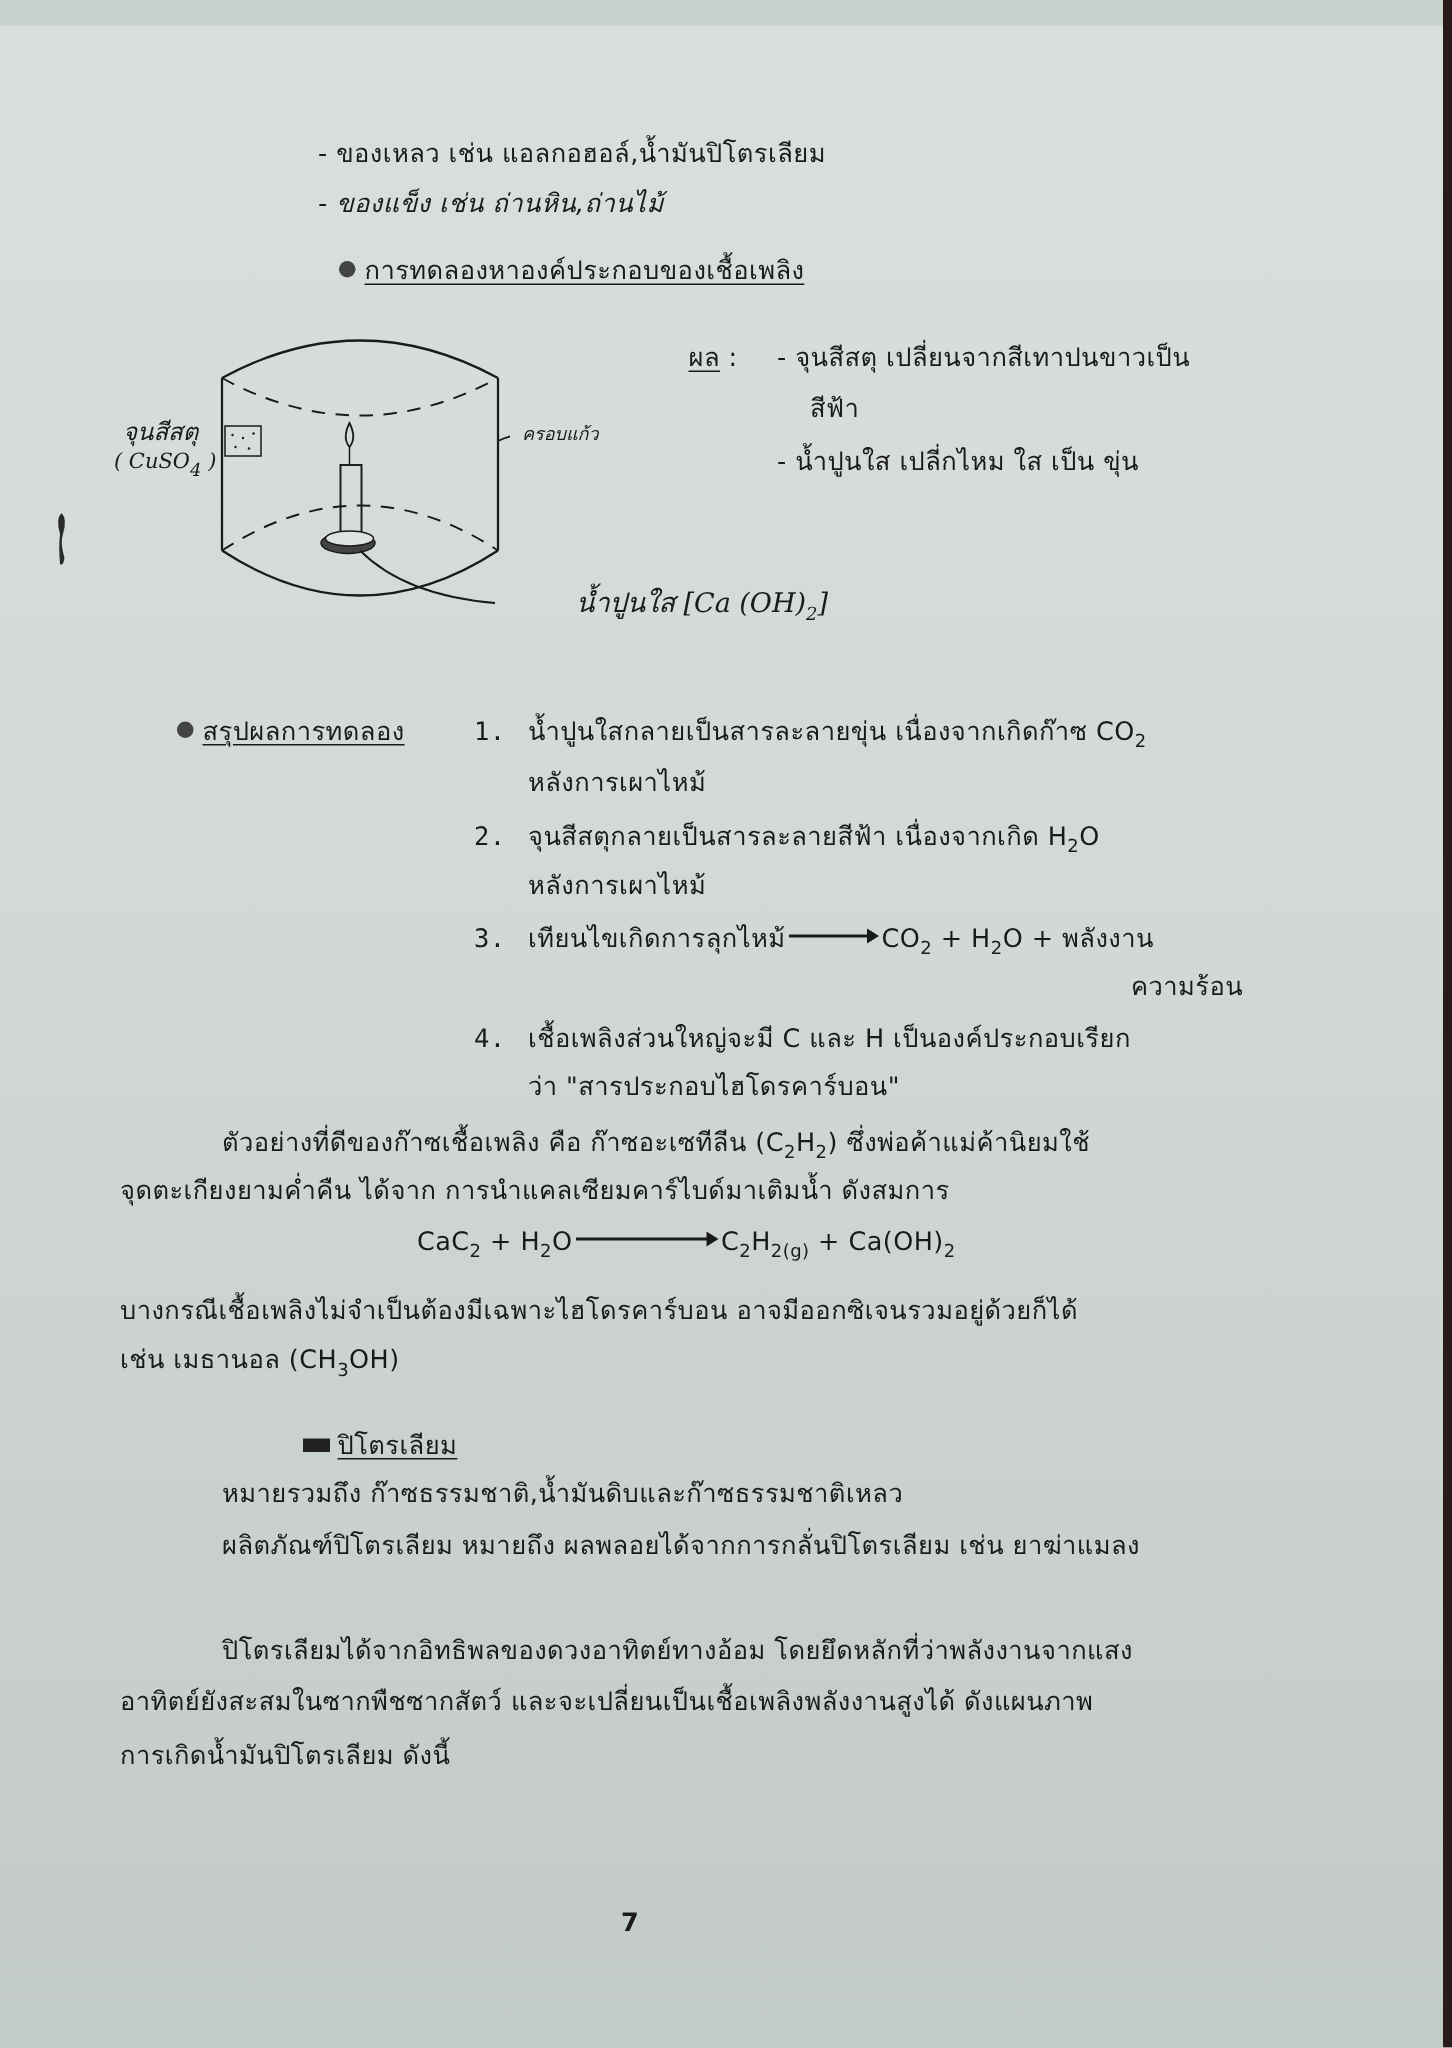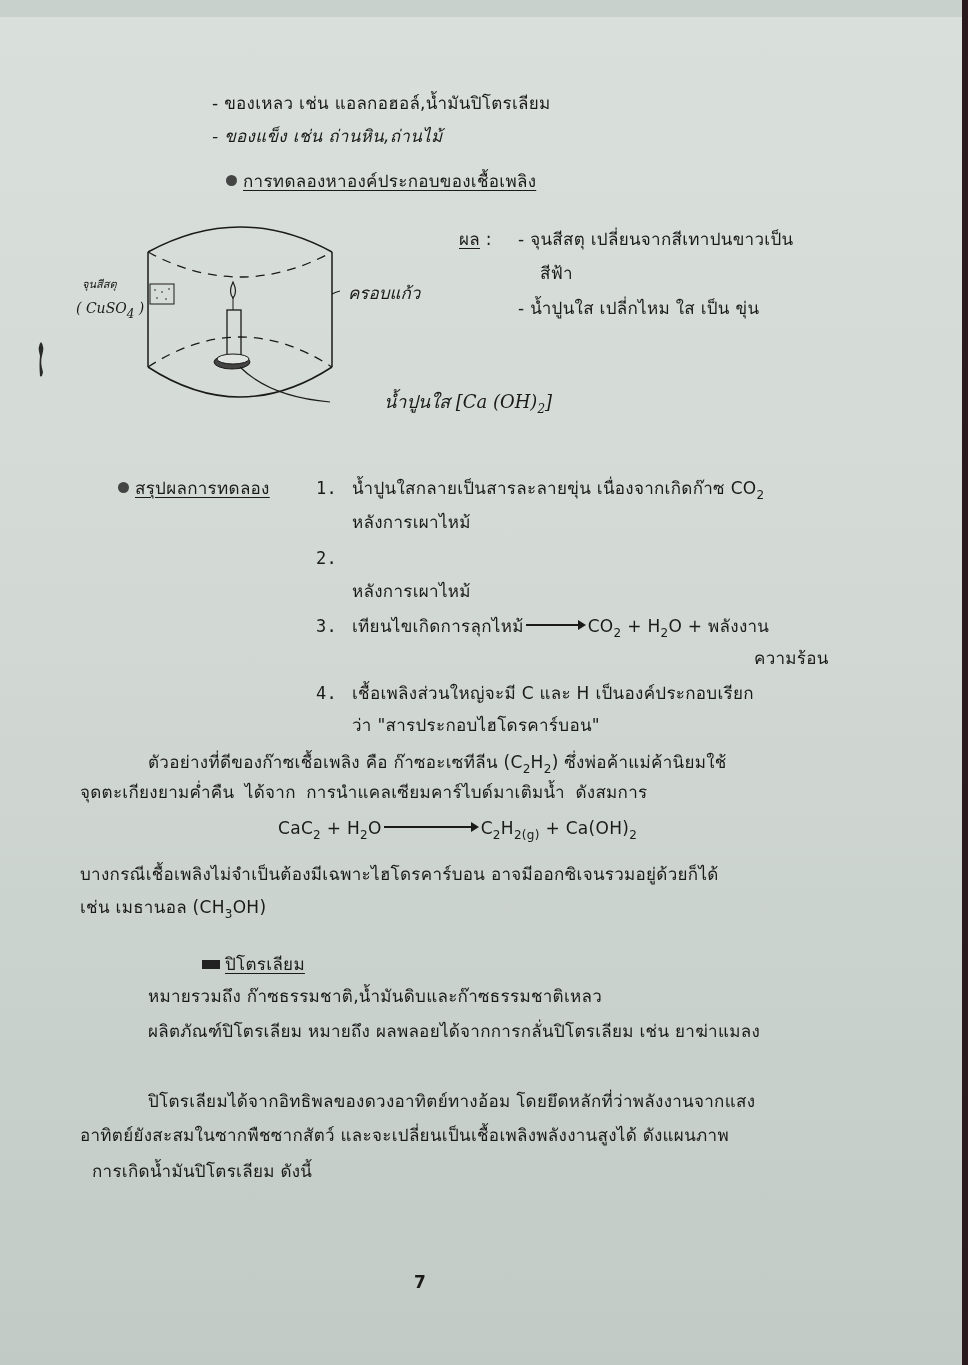--- a/index.html
+++ b/index.html
@@ -17,21 +17,21 @@
   .t { position:absolute; font-size:17px; line-height:22px; white-space:nowrap; letter-spacing:0.3px; }
   .mono { font-family:"DejaVu Sans Mono", monospace; }
   .u { text-decoration:underline; text-underline-offset:3px; }
   sub { font-size:12px; vertical-align:-5px; }
   .bullet { display:inline-block; width:11px; height:11px; border-radius:50%; background:#444; margin-right:6px; vertical-align:1px; }
   .square { display:inline-block; width:18px; height:9px; background:#222; margin-right:5px; vertical-align:1px; }
   .arrow { display:inline-block; width:60px; height:10px; position:relative; vertical-align:2px; margin:0 2px; }
   .arrow::before { content:""; position:absolute; left:0; right:6px; top:4px; height:1.5px; background:#1a1a1a; }
   .arrow::after { content:""; position:absolute; right:0; top:0; border-left:8px solid #1a1a1a; border-top:5px solid transparent; border-bottom:5px solid transparent; }
   .arrow.long { width:95px; }
-  .hand { position:absolute; font-family:"DejaVu Serif", serif; font-style:italic; font-size:11px; white-space:nowrap; }
+  .hand { position:absolute; font-family:"DejaVu Serif", serif; font-style:italic; font-size:16px; white-space:nowrap; }
   .mark { position:absolute; left:37px; top:325px; width:8px; height:36px; }
 </style>
 </head>
 <body>
 
 <div class="page">
 
   <div class="t" style="left:212px;top:75px;">- ของเหลว  เช่น  แอลกอฮอล์,น้ำมันปิโตรเลียม</div>
   <div class="t" style="left:212px;top:108px;font-style:italic;">- ของแข็ง  เช่น  ถ่านหิน,ถ่านไม้</div>
 
@@ -60,21 +60,21 @@
     <ellipse cx="92" cy="140" rx="18" ry="7" fill="#444" stroke="#1a1a1a"></ellipse>
     <ellipse cx="93" cy="137" rx="16" ry="5" fill="#e0e4e0" stroke="#1a1a1a"></ellipse>
     <path d="M100 145 Q130 175 190 180" fill="none" stroke="#1a1a1a" stroke-width="1.2"></path>
     <path d="M192 72 Q200 68 208 68" fill="none" stroke="#1a1a1a" stroke-width="1.2"></path>
   </svg>
 
   <div class="hand" style="left:82px;top:258px;">จุนสีสตุ</div>
   <div class="hand" style="left:76px;top:283px;font-size:14px;">
     <span>( CuSO</span><sub>4</sub> )
   </div>
-  <div class="hand" style="left:348px;top:262px;font-size:17px;">ครอบแก้ว</div>
+  <div class="hand" style="left:348px;top:262px;font-size:12px;">ครอบแก้ว</div>
   <div class="hand" style="left:340px;top:370px;font-size:18px;margin-left:44px;">
     <span>น้ำปูนใส [Ca (OH)</span><sub>2</sub><span>]</span>
   </div>
 
   <div class="t" style="left:459px;top:211px;">
     <span class="u">ผล</span> :
   </div>
   <div class="t" style="left:518px;top:211px;">- จุนสีสตุ  เปลี่ยนจากสีเทาปนขาวเป็น</div>
   <div class="t" style="left:540px;top:245px;">สีฟ้า</div>
   <div class="t" style="left:518px;top:280px;">- น้ำปูนใส  เปลี่กไหม  ใส  เป็น  ขุ่น</div>
@@ -87,49 +87,50 @@
 
   <div class="t" style="left:118px;top:460px;">
     <span class="bullet"></span><span class="u">สรุปผลการทดลอง</span>
   </div>
 
   <div class="t mono" style="left:316px;top:460px;">1.</div>
   <div class="t" style="left:352px;top:460px;"><span>น้ำปูนใสกลายเป็นสารละลายขุ่น  เนื่องจากเกิดก๊าซ  CO</span><sub>2</sub></div>
   <div class="t" style="left:352px;top:494px;">หลังการเผาไหม้</div>
 
   <div class="t mono" style="left:316px;top:530px;">2.</div>
+  <div class="t" style="left:352px;top:530px;"><span>จุนสีสตุกลายเป็นสารละลายสีฟ้า  เนื่องจากเกิด  H</span><sub>2</sub><span>O</span></div>
   <div class="t" style="left:352px;top:563px;">หลังการเผาไหม้</div>
 
   <div class="t mono" style="left:316px;top:598px;">3.</div>
   <div class="t" style="left:352px;top:598px;">
     <span>เทียนไขเกิดการลุกไหม้</span><span class="arrow"></span><span>CO</span><sub>2</sub><span> + H</span><sub>2</sub><span>O + พลังงาน</span>
   </div>
   <div class="t" style="left:754px;top:630px;">ความร้อน</div>
 
   <div class="t mono" style="left:316px;top:665px;">4.</div>
   <div class="t" style="left:352px;top:665px;">เชื้อเพลิงส่วนใหญ่จะมี  C  และ  H  เป็นองค์ประกอบเรียก</div>
   <div class="t" style="left:352px;top:697px;">ว่า  "สารประกอบไฮโดรคาร์บอน"</div>
 
   <div class="t" style="left:148px;top:734px;">
     <span>ตัวอย่างที่ดีของก๊าซเชื้อเพลิง  คือ  ก๊าซอะเซทีลีน  (C</span><sub>2</sub><span>H</span><sub>2</sub><span>)  ซึ่งพ่อค้าแม่ค้านิยมใช้</span>
   </div>
-  <div class="t" style="left:80px;top:766px;font-family:Liberation Mono, monospace;">จุดตะเกียงยามค่ำคืน  ได้จาก  การนำแคลเซียมคาร์ไบด์มาเติมน้ำ  ดังสมการ</div>
+  <div class="t" style="left:80px;top:766px;">จุดตะเกียงยามค่ำคืน  ได้จาก  การนำแคลเซียมคาร์ไบด์มาเติมน้ำ  ดังสมการ</div>
   <div class="t" style="left:278px;top:800px;">
     <span>CaC</span><sub>2</sub><span> + H</span><sub>2</sub><span>O</span><span class="arrow long"></span><span>C</span><sub>2</sub><span>H</span><sub>2(g)</sub><span> + Ca(OH)</span><sub>2</sub>
   </div>
 
   <div class="t" style="left:80px;top:846px;">บางกรณีเชื้อเพลิงไม่จำเป็นต้องมีเฉพาะไฮโดรคาร์บอน  อาจมีออกซิเจนรวมอยู่ด้วยก็ได้</div>
   <div class="t" style="left:80px;top:879px;">
     <span>เช่น  เมธานอล  (CH</span><sub>3</sub><span>OH)</span>
   </div>
 
   <div class="t" style="left:202px;top:936px;">
     <span class="square"></span><span class="u">ปิโตรเลียม</span>
   </div>
   <div class="t" style="left:148px;top:1003px;">ผลิตภัณฑ์ปิโตรเลียม  หมายถึง  ผลพลอยได้จากการกลั่นปิโตรเลียม  เช่น  ยาฆ่าแมลง</div>
   <div class="t" style="left:148px;top:968px;">หมายรวมถึง  ก๊าซธรรมชาติ,น้ำมันดิบและก๊าซธรรมชาติเหลว</div>
   <div class="t" style="left:80px;top:1107px;">อาทิตย์ยังสะสมในซากพืชซากสัตว์ และจะเปลี่ยนเป็นเชื้อเพลิงพลังงานสูงได้  ดังแผนภาพ</div>
   <div class="t" style="left:148px;top:1073px;">ปิโตรเลียมได้จากอิทธิพลของดวงอาทิตย์ทางอ้อม  โดยยึดหลักที่ว่าพลังงานจากแสง</div>
-  <div class="t" style="left:80px;top:1143px;margin-left:12px;">การเกิดน้ำมันปิโตรเลียม  ดังนี้</div>
+  <div class="t" style="left:80px;top:1143px;">การเกิดน้ำมันปิโตรเลียม  ดังนี้</div>
 
   <div class="t" style="left:414px;top:1254px;font-weight:bold;">7</div>
 </div>
 <div class="edge"></div>
 
 </body></html>

